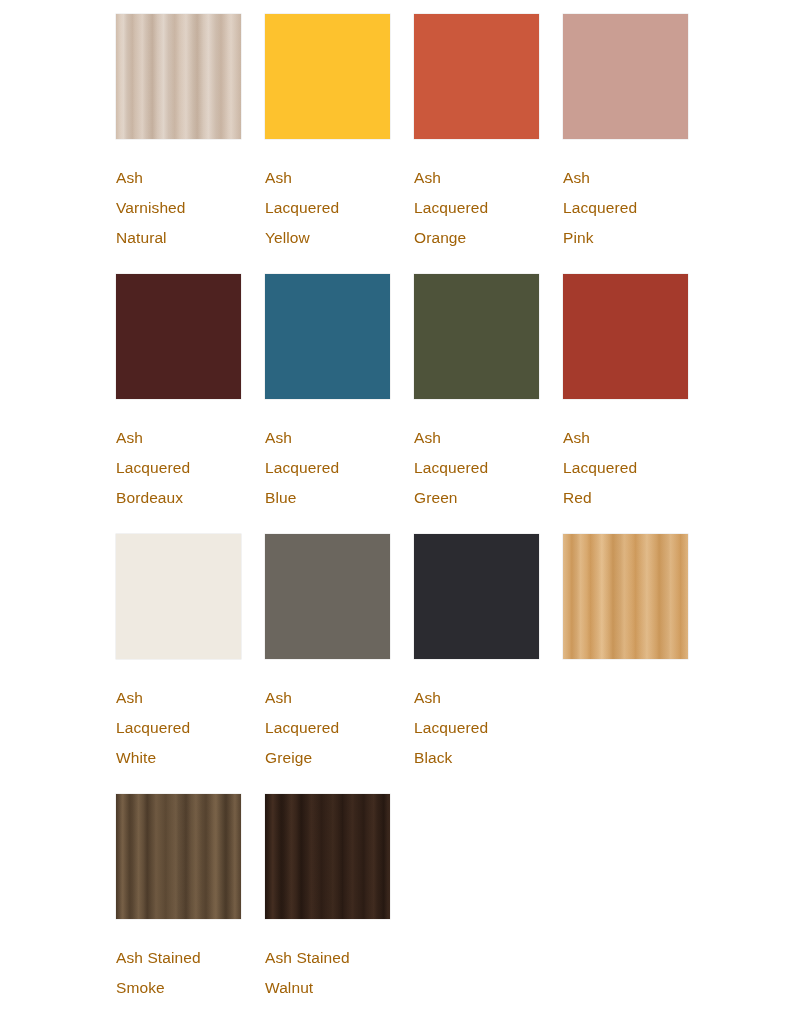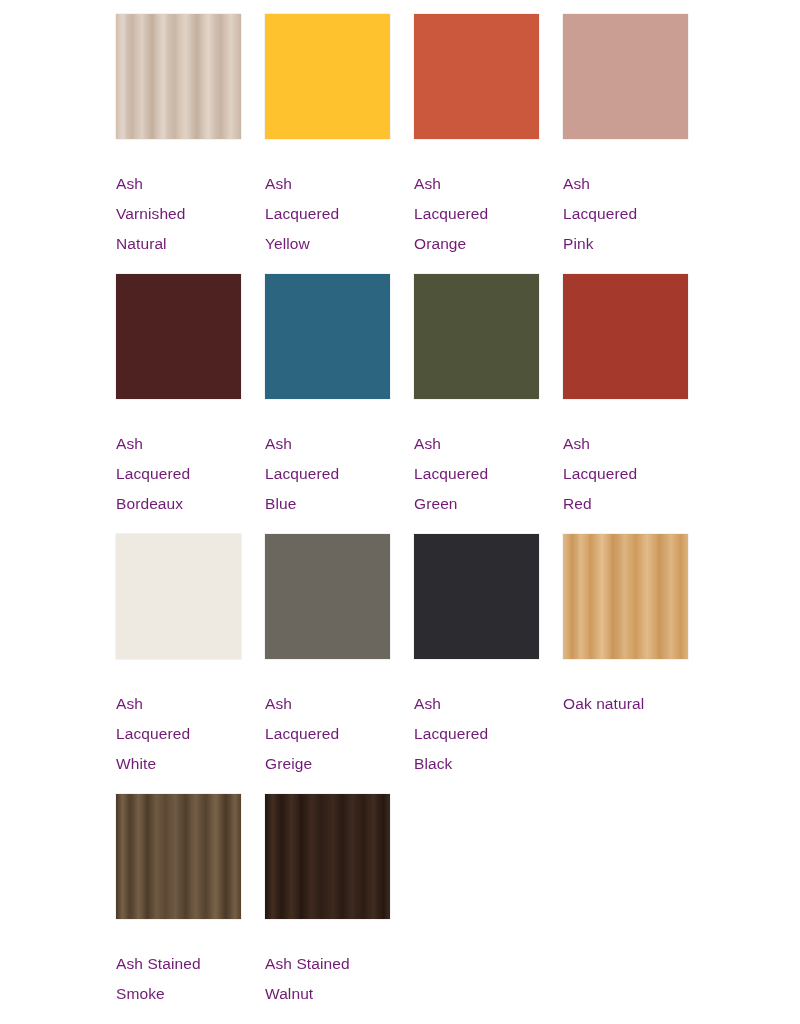--- a/index.html
+++ b/index.html
@@ -37,24 +37,24 @@
   .swatch-chip {
     width: 125px;
     height: 125px;
     display: block;
     position: relative;
     overflow: hidden;
     box-shadow: 0 0 0 0.5px rgba(0,0,0,0.10);
   }
 
   .swatch-label {
-    margin-top: 30px;
+    margin-top: 24px;
     font-size: 15.5px;
     line-height: 30px;
-    color: #701a75;
+    color: #a16207;
     letter-spacing: 0.1px;
     font-family: "Liberation Sans", sans-serif;
     white-space: pre-line;
     font-weight: 400;
   }
 
   
   .grain {
     position: absolute;
     inset: 0;
@@ -293,21 +293,20 @@
     <div class="swatch-cell">
       <div class="swatch-chip" style="background: rgb(43, 43, 48);"></div>
       <div class="swatch-label">Ash
 Lacquered
 Black</div>
     </div>
     <div class="swatch-cell">
       <div class="swatch-chip" style="background: rgb(214, 162, 99);">
         <div class="grain grain-oak"></div>
       </div>
-      <div class="swatch-label">Oak natural</div>
     </div>
     <div class="swatch-cell">
       <div class="swatch-chip" style="background: rgb(109, 87, 63);">
         <div class="grain grain-smoke"></div>
       </div>
       <div class="swatch-label">Ash Stained
 Smoke</div>
     </div>
     <div class="swatch-cell">
       <div class="swatch-chip" style="background: rgb(58, 38, 28);">

